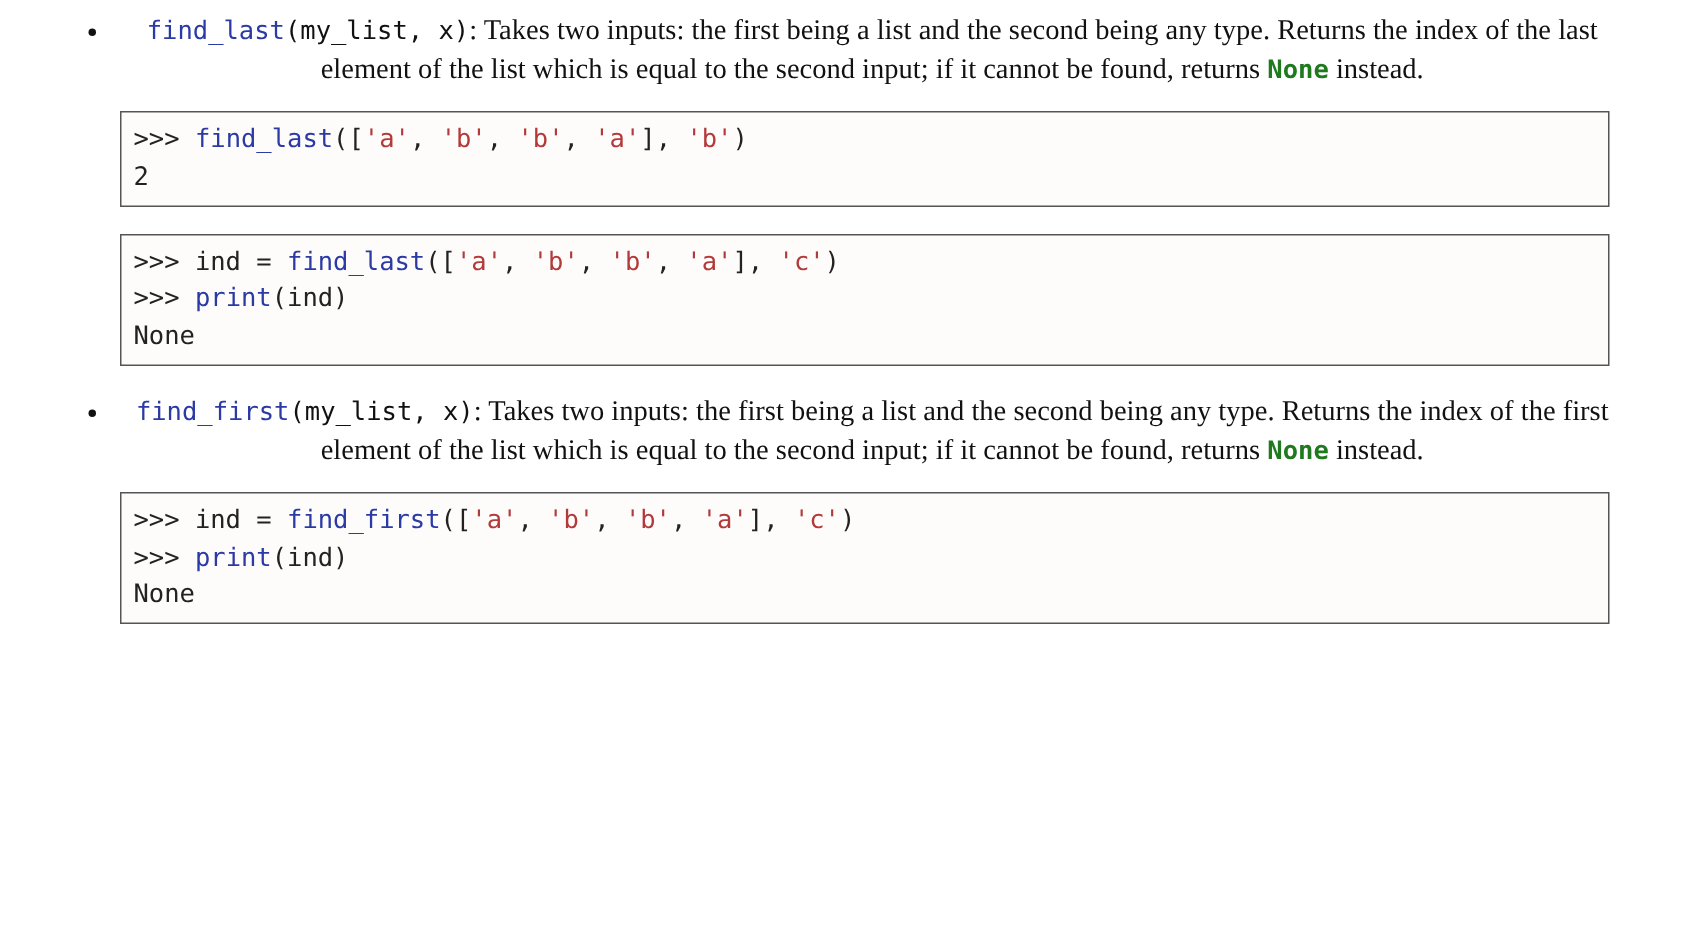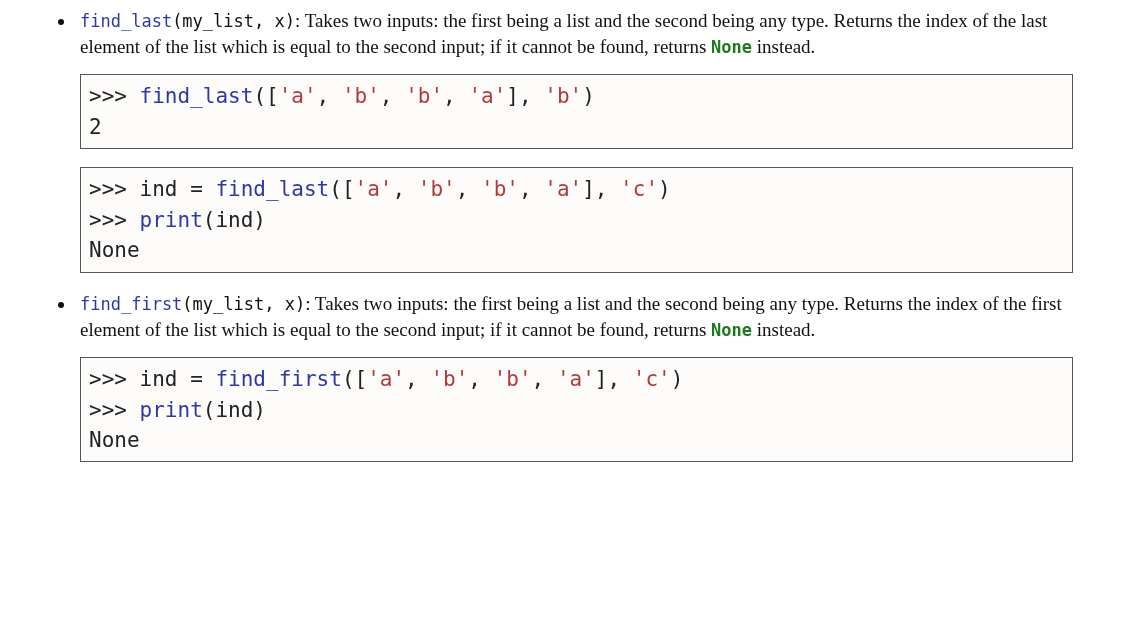--- a/index.html
+++ b/index.html
@@ -21,20 +21,21 @@
     list-style: disc;
     margin: 0;
     padding-left: 34px;
   }
   ul.spec > li {
     margin: 0 0 16px 0;
     padding: 0 0 0 4px;
   }
   li > p.desc {
     margin: 0 0 14px 0;
+    text-align: center;
   }
   .tt {
     font-family: "DejaVu Sans Mono", Menlo, Consolas, "Courier New", monospace;
     font-size: 17px;
   }
   .kw {
     color: #1f7a1f;
     font-weight: bold;
   }
   .fn {
@@ -42,21 +43,21 @@
   }
   .str {
     color: #b33a3a;
   }
   .codebox {
     border: 1px solid #555555;
     background: #fdfcfa;
     padding: 6px 8px 6px 8px;
     margin: 0 10px 18px 0;
     font-family: "DejaVu Sans Mono", Menlo, Consolas, "Courier New", monospace;
-    font-size: 21px;
+    font-size: 17px;
     line-height: 1.45;
     color: #222222;
     white-space: pre;
   }
 </style>
 </head>
 <body>
 
 <ul class="spec">
 

